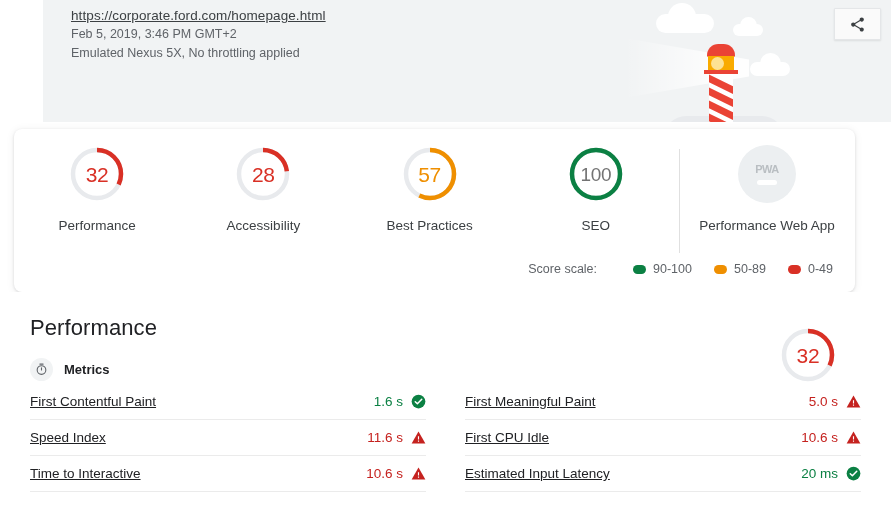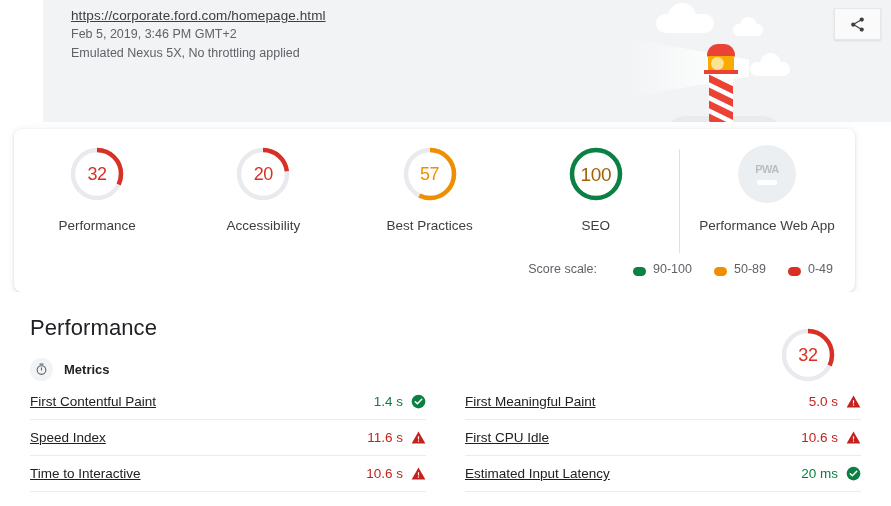--- a/index.html
+++ b/index.html
@@ -89,41 +89,41 @@
   .gauge-cell.pwa-cell{flex:0 0 176px;}
   .gauge-cell.pwa-cell::before{
     content:"";position:absolute;left:0;top:4px;width:1px;height:104px;
     background:#e0e0e0;
   }
   .ring{position:relative;width:58px;height:58px;}
   .ring svg{display:block;transform:rotate(-90deg);}
   .ring .val{
     position:absolute;left:0;top:0;width:58px;height:58px;
     display:flex;align-items:center;justify-content:center;
-    font-size:18px;line-height:21px;letter-spacing:-0.3px;
+    font-size:21px;line-height:21px;letter-spacing:-0.3px;
   }
   .gauge-label{
     margin-top:15px;font-size:13.5px;color:#3c4043;white-space:nowrap;
   }
   .pwa-badge{
     width:58px;height:58px;border-radius:50%;background:#eceff1;
     display:flex;flex-direction:column;align-items:center;justify-content:center;
   }
   .pwa-badge .pwa-txt{
     font-size:11px;color:#b9bec2;letter-spacing:-0.6px;font-weight:bold;
     margin-bottom:5px;
   }
   .pwa-badge .pwa-dash{width:20px;height:5px;border-radius:3px;background:#fff;}
 
   .scale{
     position:absolute;right:22px;bottom:16px;
     display:flex;align-items:center;font-size:12.5px;color:#5f6368;
   }
   .scale .scale-title{margin-right:14px;}
-  .scale .scale-item{display:flex;align-items:flex-end;margin-left:22px;}
+  .scale .scale-item{display:flex;align-items:center;margin-left:22px;}
   .scale .dot{
     width:13px;height:9px;border-radius:5px;margin-right:7px;display:inline-block;
   }
 
   
   .perf{position:absolute;left:0;top:292px;width:891px;height:214px;background:#fff;}
   .perf-title{
     position:absolute;left:30px;top:23px;font-size:22px;color:#202124;
     letter-spacing:0.1px;
   }
@@ -208,21 +208,21 @@
         </div>
         <div class="gauge-label">Performance</div>
       </div>
 
       <div class="gauge-cell">
         <div class="ring">
           <svg width="58" height="58">
             <circle cx="29" cy="29" r="24" fill="none" stroke="#e8eaed" stroke-width="4.5"></circle>
             <circle id="arc1" cx="29" cy="29" r="24" fill="none" stroke="#d93025" stroke-width="4.5" stroke-linecap="butt" stroke-dasharray="34.68 116.11"></circle>
           </svg>
-          <div class="val" style="color:#d93025">20</div>
+          <div class="val" style="color:#d93025">28</div>
         </div>
         <div class="gauge-label">Accessibility</div>
       </div>
 
       <div class="gauge-cell">
         <div class="ring">
           <svg width="58" height="58">
             <circle cx="29" cy="29" r="24" fill="none" stroke="#e8eaed" stroke-width="4.5"></circle>
             <circle id="arc2" cx="29" cy="29" r="24" fill="none" stroke="#ef8f00" stroke-width="4.5" stroke-linecap="butt" stroke-dasharray="85.95 64.84"></circle>
           </svg>
@@ -230,21 +230,21 @@
         </div>
         <div class="gauge-label">Best Practices</div>
       </div>
 
       <div class="gauge-cell">
         <div class="ring">
           <svg width="58" height="58">
             <circle cx="29" cy="29" r="24" fill="none" stroke="#e8eaed" stroke-width="4.5"></circle>
             <circle id="arc3" cx="29" cy="29" r="24" fill="none" stroke="#0b8043" stroke-width="4.5" stroke-linecap="butt" stroke-dasharray="150.80 0.00"></circle>
           </svg>
-          <div class="val" style="color:#a16207;font-size:19px">100</div>
+          <div class="val" style="color:#737373;font-size:19px">100</div>
         </div>
         <div class="gauge-label">SEO</div>
       </div>
 
       <div class="gauge-cell pwa-cell">
         <div class="pwa-badge">
           <span class="pwa-txt">PWA</span>
           <span class="pwa-dash"></span>
         </div>
         <div class="gauge-label">Performance Web App</div>
@@ -290,21 +290,21 @@
       </span>
       <span class="metrics-label">Metrics</span>
     </div>
 
     <div class="metric-cols">
 
       <div class="metric-col">
         <div class="metric-row">
           <span class="metric-name">First Contentful Paint</span>
           <span class="metric-right">
-            <span class="metric-value good">1.4 s</span>
+            <span class="metric-value good">1.6 s</span>
             <svg class="mi" viewBox="0 0 24 24">
               <circle cx="12" cy="12" r="11" fill="#0b8043"></circle>
               <path fill="none" stroke="#fff" stroke-width="2.4" stroke-linecap="round" stroke-linejoin="round" d="M6.8 12.3l3.4 3.4 7-7.2"></path>
             </svg>
           </span>
         </div>
         <div class="metric-row">
           <span class="metric-name">Speed Index</span>
           <span class="metric-right">
             <span class="metric-value bad">11.6 s</span>

